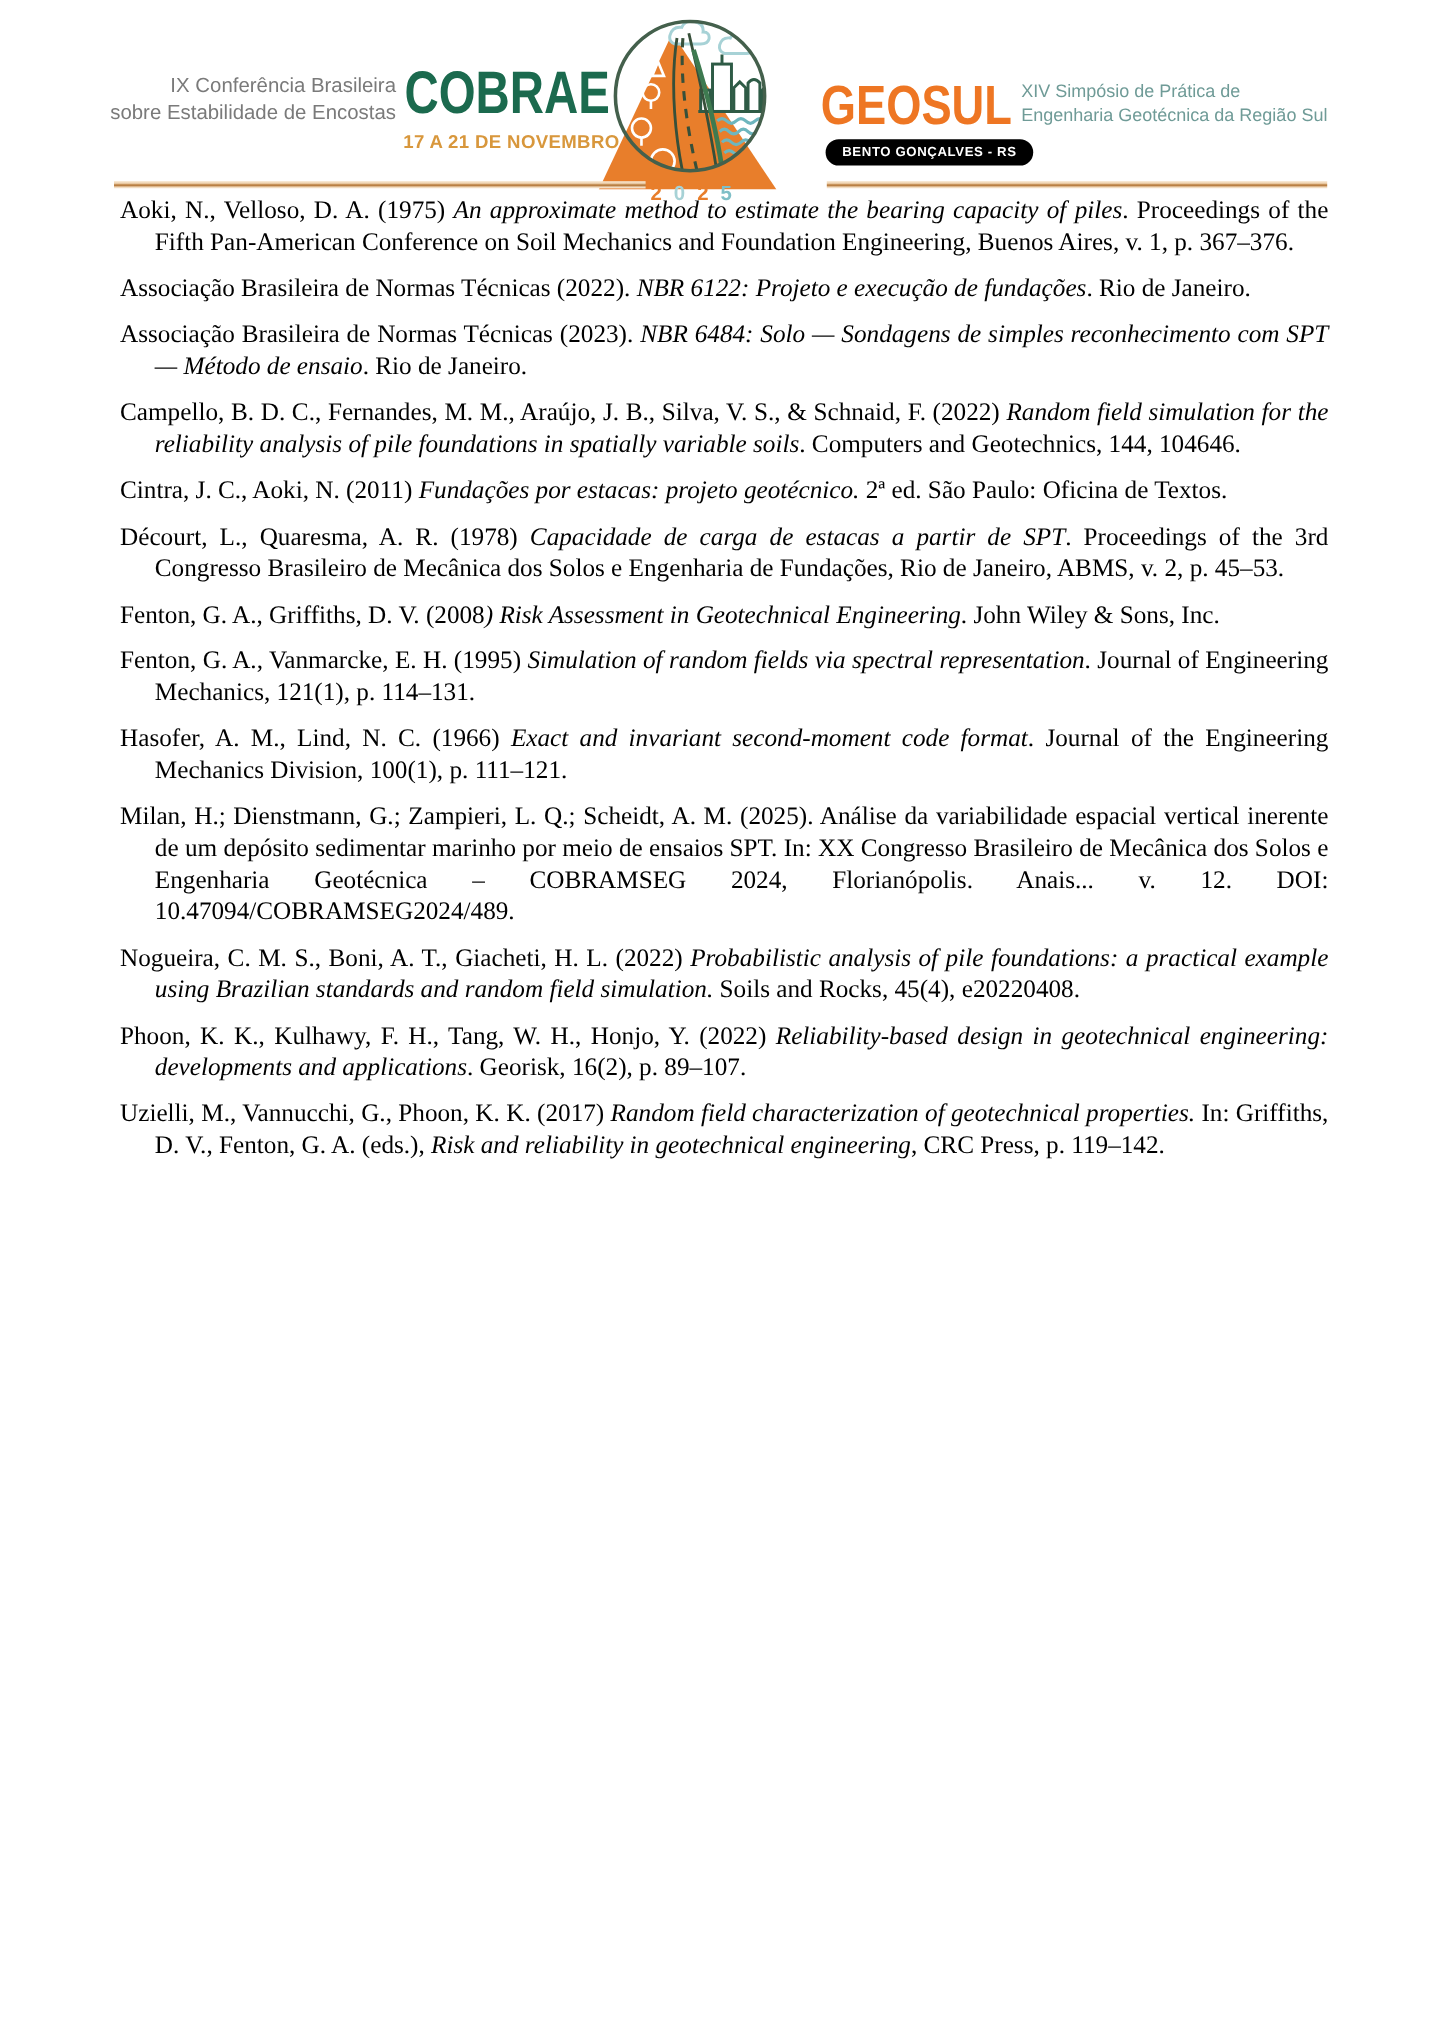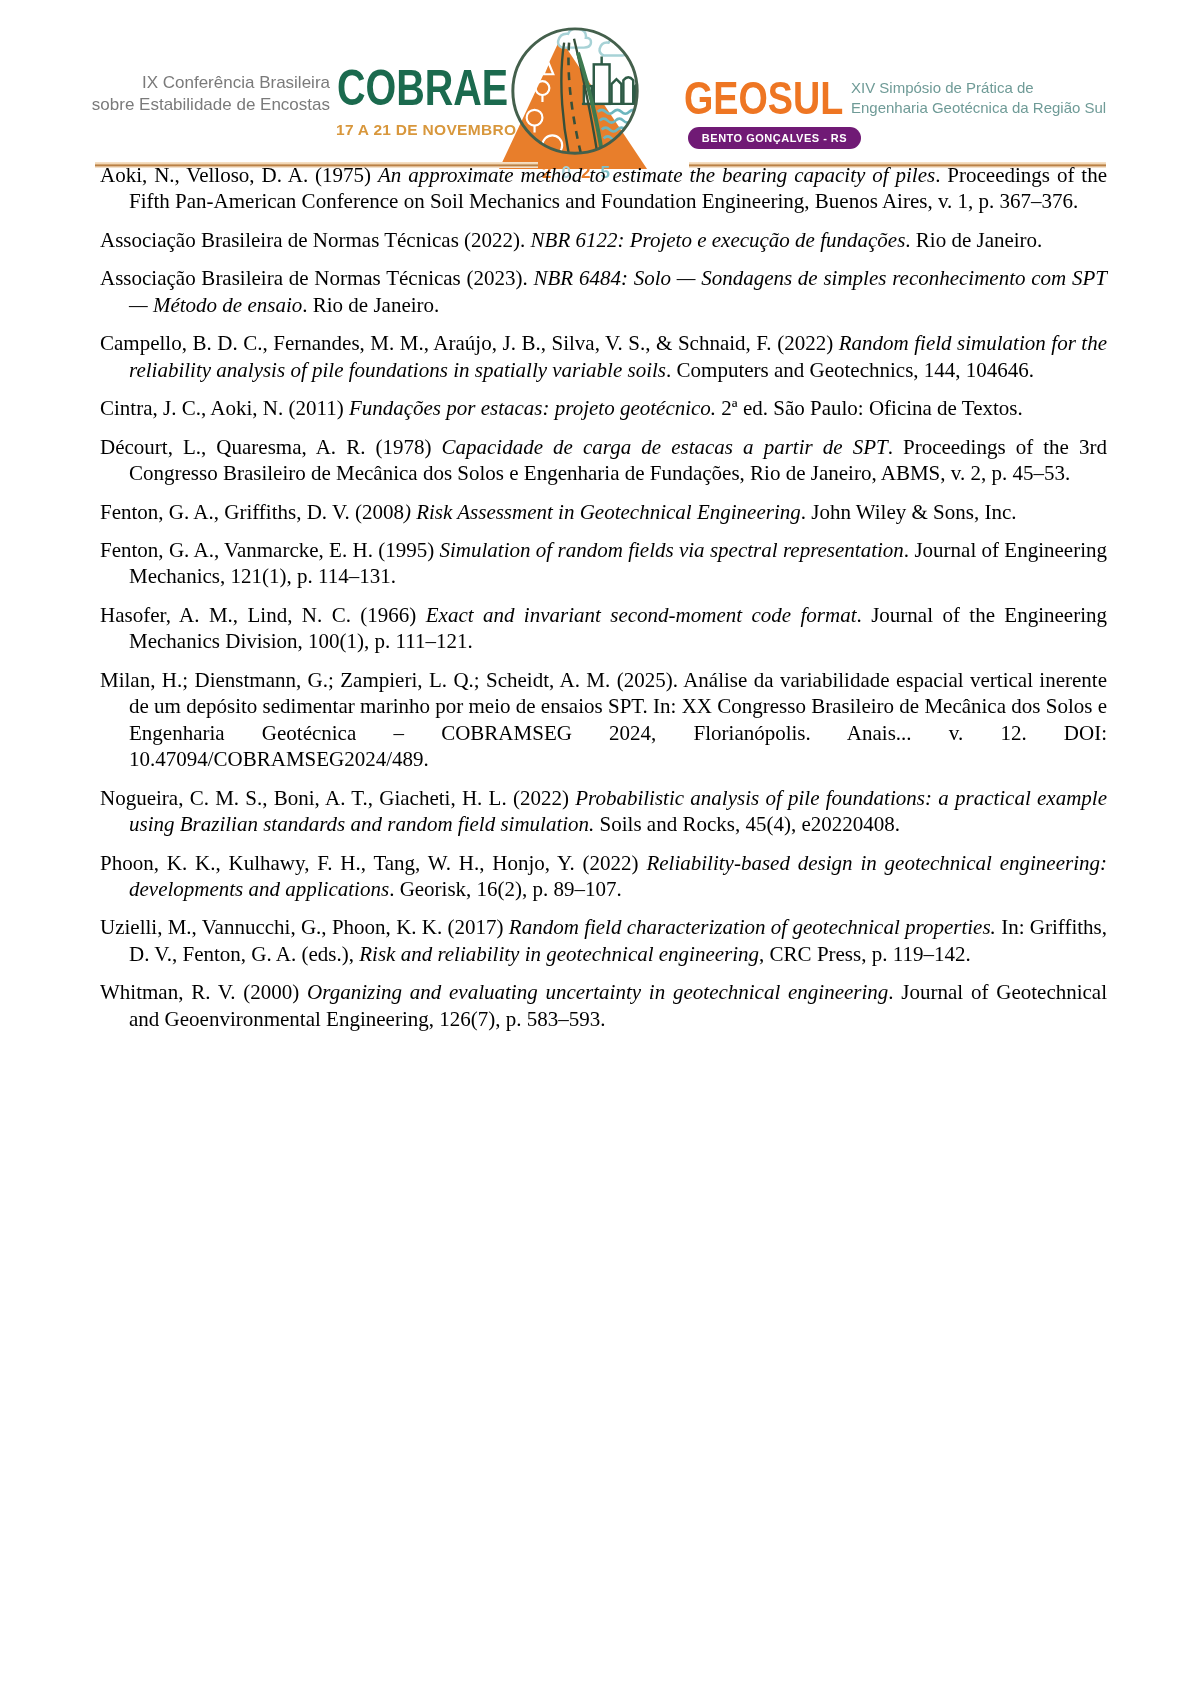--- a/index.html
+++ b/index.html
@@ -5,21 +5,21 @@
   html,body{margin:0;padding:0;background:#ffffff;}
   .page{
     position:relative;
     width:1191px;
     height:1684px;
     background:#ffffff;
     overflow:hidden;
     font-family:"Liberation Serif", serif;
   }
   
-  .header{position:absolute;top:15px;left:0;width:941px;height:170px;}
+  .header{position:absolute;top:4px;left:0;width:941px;height:170px;}
   .conf-left{
     position:absolute;top:57px;left:90px;width:240px;
     text-align:right;color:#7a7a7a;
     font-family:"Liberation Sans", sans-serif;
     font-size:17px;line-height:1.32;
   }
   .cobrae-title{
     position:absolute;top:44px;left:337px;
     font-family:"Liberation Sans", sans-serif;
     font-weight:700;font-size:50px;color:#1b6a4e;
@@ -47,21 +47,21 @@
     transform:scaleX(.82);transform-origin:left top;
     white-space:nowrap;
   }
   .geosul-tagline{
     position:absolute;top:63px;left:851px;width:290px;
     font-family:"Liberation Sans", sans-serif;
     font-size:15px;line-height:1.32;color:#6f9b97;
   }
   .badge-pill{
     position:absolute;top:112px;left:688px;width:173px;height:22px;
-    background:#701a75;border-radius:11px;
+    background:#000000;border-radius:11px;
     color:#ffffff;font-family:"Liberation Sans", sans-serif;
     font-size:11px;font-weight:700;letter-spacing:.5px;
     text-align:center;line-height:22px;
   }
   .divider{
     position:absolute;top:147px;height:6px;
     background:linear-gradient(#f6e3cb 0%,#f1d6b4 28%,#c28c52 48%,#b97f44 60%,#f0d7b8 82%,#f8ece0 100%);
   }
   .divider.left{left:95px;width:443px;}
   .divider.right{left:689px;width:417px;}
@@ -175,16 +175,15 @@
       <p class="ref"><span>Campello, B. D. C., Fernandes, M. M., Araújo, J. B., Silva, V. S., &amp; Schnaid, F. (2022) </span><em>Random field simulation for the reliability analysis of pile foundations in spatially variable soils</em><span>. Computers and Geotechnics, 144, 104646.</span></p>
       <p class="ref"><span>Cintra, J. C., Aoki, N. (2011) </span><em>Fundações por estacas: projeto geotécnico.</em><span> 2ª ed. São Paulo: Oficina de Textos.</span></p>
       <p class="ref"><span>Décourt, L., Quaresma, A. R. (1978) </span><em>Capacidade de carga de estacas a partir de SPT</em><span>. Proceedings of the 3rd Congresso Brasileiro de Mecânica dos Solos e Engenharia de Fundações, Rio de Janeiro, ABMS, v. 2, p. 45–53.</span></p>
       <p class="ref"><span>Fenton, G. A., Griffiths, D. V. (2008</span><em>) Risk Assessment in Geotechnical Engineering</em><span>. John Wiley &amp; Sons, Inc.</span></p>
       <p class="ref"><span>Fenton, G. A., Vanmarcke, E. H. (1995) </span><em>Simulation of random fields via spectral representation</em><span>. Journal of Engineering Mechanics, 121(1), p. 114–131.</span></p>
       <p class="ref"><span>Hasofer, A. M., Lind, N. C. (1966) </span><em>Exact and invariant second-moment code format</em><span>. Journal of the Engineering Mechanics Division, 100(1), p. 111–121.</span></p>
       <p class="ref"><span>Milan, H.; Dienstmann, G.; Zampieri, L. Q.; Scheidt, A. M. (2025). Análise da variabilidade espacial vertical inerente de um depósito sedimentar marinho por meio de ensaios SPT. In: XX Congresso Brasileiro de Mecânica dos Solos e Engenharia Geotécnica – COBRAMSEG 2024, Florianópolis. Anais... v. 12. DOI: 10.47094/COBRAMSEG2024/489.</span></p>
       <p class="ref"><span>Nogueira, C. M. S., Boni, A. T., Giacheti, H. L. (2022) </span><em>Probabilistic analysis of pile foundations: a practical example using Brazilian standards and random field simulation.</em><span> Soils and Rocks, 45(4), e20220408.</span></p>
       <p class="ref"><span>Phoon, K. K., Kulhawy, F. H., Tang, W. H., Honjo, Y. (2022) </span><em>Reliability-based design in geotechnical engineering: developments and applications</em><span>. Georisk, 16(2), p. 89–107.</span></p>
       <p class="ref"><span>Uzielli, M., Vannucchi, G., Phoon, K. K. (2017) </span><em>Random field characterization of geotechnical properties.</em><span> In: Griffiths, D. V., Fenton, G. A. (eds.), </span><em>Risk and reliability in geotechnical engineering</em><span>, CRC Press, p. 119–142.</span></p>
-      <p class="ref"><span>Whitman, R. V. (2000) </span><em>Organizing and evaluating uncertainty in geotechnical engineering</em><span>. Journal of Geotechnical and Geoenvironmental Engineering, 126(7), p. 583–593.</span></p>
     </div>
 
 </div>
 
 </body></html>

